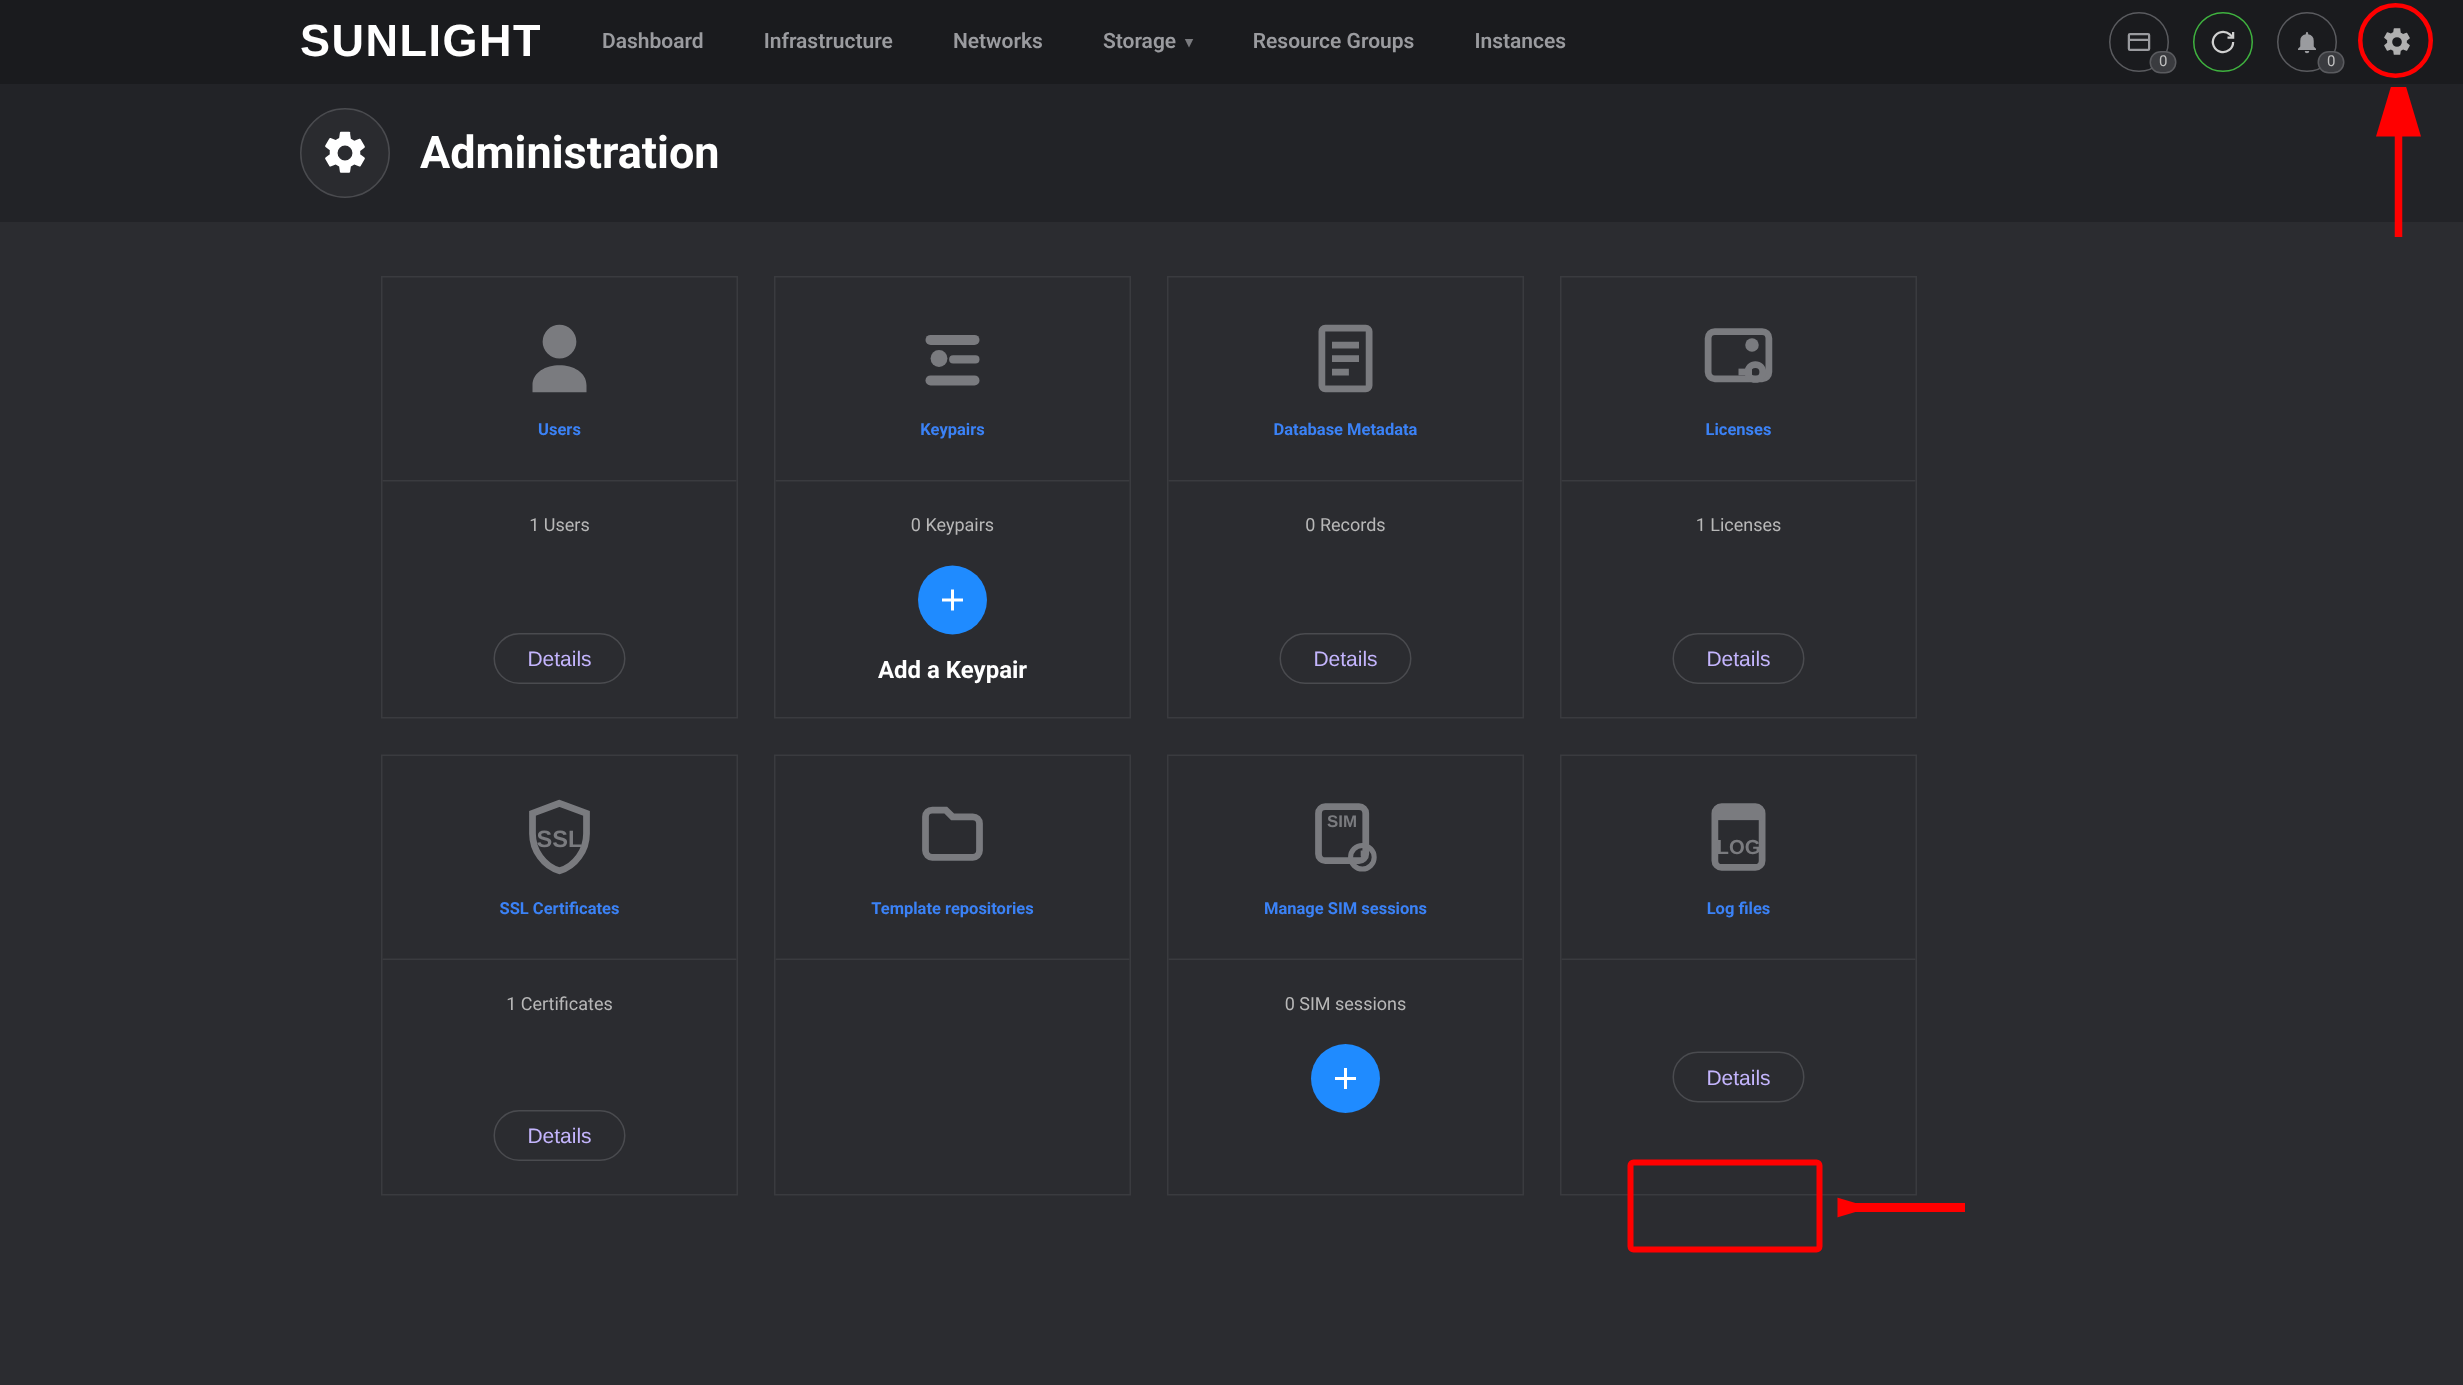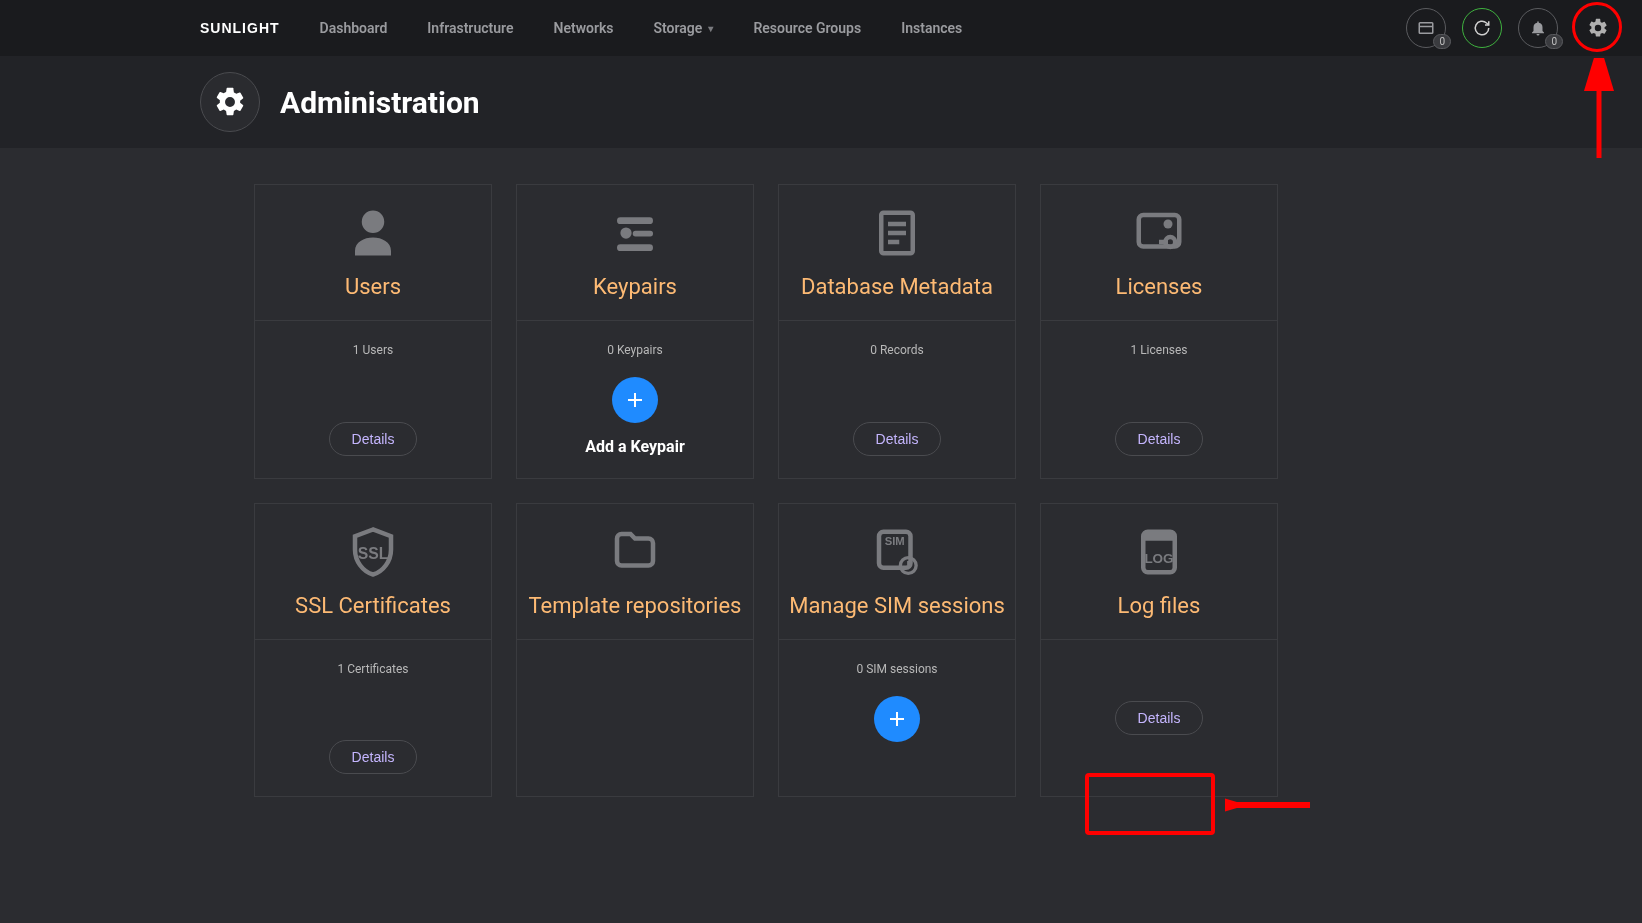--- a/index.html
+++ b/index.html
@@ -15,21 +15,21 @@
   .navbar {
     height: 56px;
     background: #1a1b1e;
     display: flex;
     align-items: center;
     padding: 0 20px 0 200px;
     position: relative;
   }
   .logo {
     font-weight: 700;
-    font-size: 14px;
+    font-size: 30px;
     color: #fff;
     letter-spacing: 1px;
     margin-right: 40px;
     font-family: sans-serif;
   }
   .nav-links { display: flex; gap: 40px; align-items: center; }
   .nav-link {
     color: #9a9b9f;
     font-size: 14px;
     font-weight: 600;
@@ -131,21 +131,21 @@
   .card-top {
     height: 136px;
     display: flex;
     flex-direction: column;
     align-items: center;
     justify-content: center;
     gap: 14px;
     border-bottom: 1px solid #3a3b3f;
   }
   .card-top svg { width: 54px; height: 54px; fill: #7a7b7f; }
-  .card-title { font-size: 22px; color: #fdba74; font-weight: 400; }
+  .card-title { font-size: 11px; color: #3b82f6; font-weight: 700; }
   .card-bottom {
     flex: 1;
     min-height: 156px;
     display: flex;
     flex-direction: column;
     align-items: center;
     padding: 22px 10px 22px;
     gap: 20px;
   }
   .card-count { font-size: 12px; color: #b8b8b8; }

